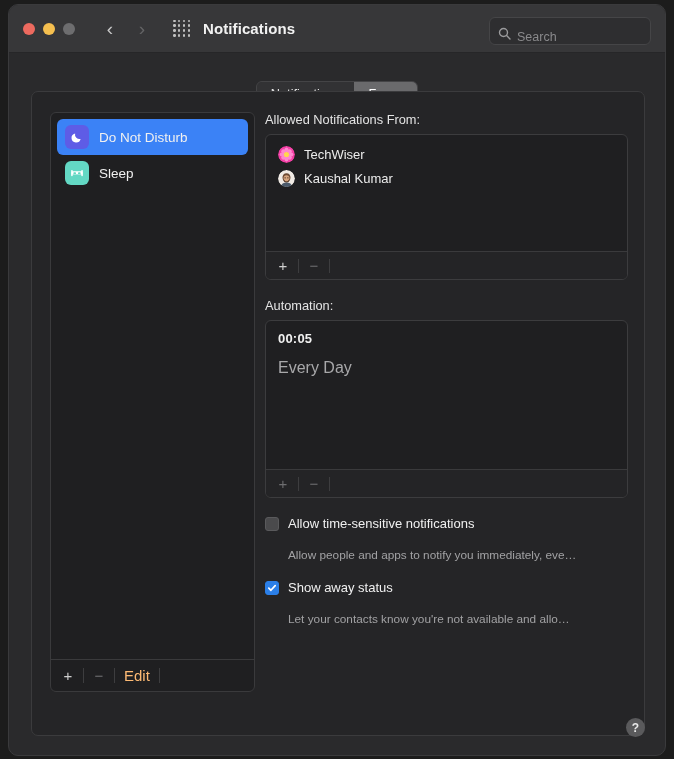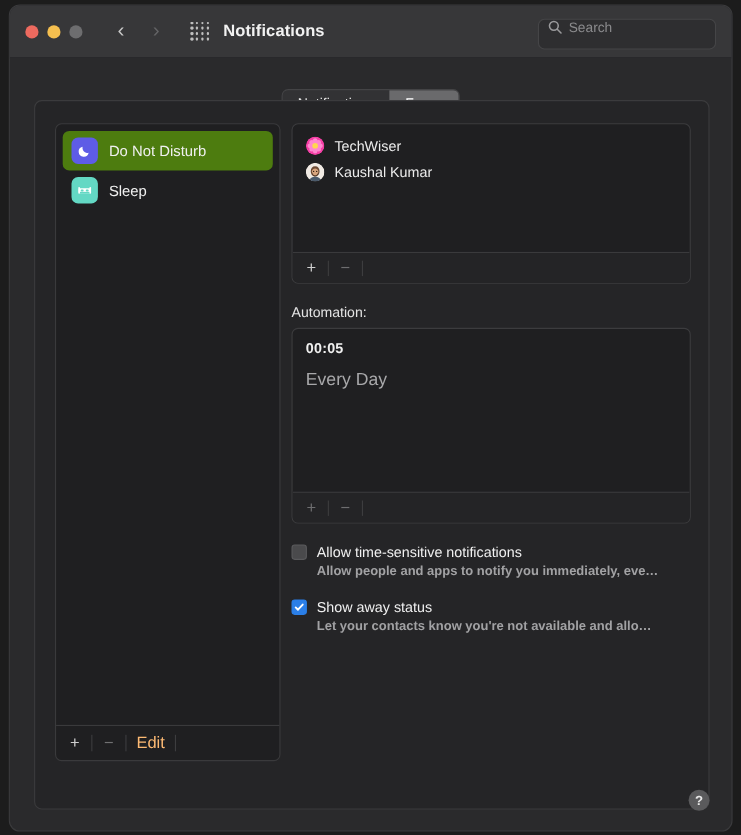--- a/index.html
+++ b/index.html
@@ -83,21 +83,21 @@
   .search {
     position: absolute;
     right: 14px;
     top: 12px;
     width: 162px;
     height: 28px;
     background: #2e2e30;
     border: 1px solid #454547;
     border-radius: 6px;
     display: flex;
-    align-items: flex-start;
+    align-items: flex-end;
     padding: 0 8px;
     gap: 6px;
   }
   .search svg { flex: none; }
   .search input {
     background: transparent;
     border: none;
     outline: none;
     color: #d0d0d0;
     font-size: 12.5px;
@@ -161,21 +161,21 @@
   .focuslist { flex: 1; padding: 6px; }
 
   .focusitem {
     display: flex;
     align-items: center;
     gap: 10px;
     padding: 6px 8px;
     border-radius: 6px;
     height: 36px;
   }
-  .focusitem.selected { background: #4d7c0f; }
+  .focusitem.selected { background: #3b82f6; }
   .focusicon {
     width: 24px; height: 24px;
     border-radius: 6px;
     display: flex; align-items: center; justify-content: center;
     flex: none;
   }
   .focuslabel { font-size: 13.5px; color: #f0f0f0; }
 
   .optionsrow {
     border-top: 1px solid #3a3a3c;
@@ -306,21 +306,21 @@
     width: 14px; height: 14px;
     border-radius: 3px;
     flex: none;
     margin-top: 1px;
     display: flex; align-items: center; justify-content: center;
   }
   .cbox.off { background: #4a4a4c; border: 1px solid #5a5a5c; }
   .cbox.on { background: #2b7fe8; border: 1px solid #2b7fe8; }
   .cbox.on svg { display: block; }
   .checktitle { font-size: 13px; color: #f0f0f0; line-height: 15px; }
-  .checkdesc { font-size: 11.8px; color: #a2a2a4; margin-top: 3px; line-height: 14px; font-weight: bold; }
+  .checkdesc { font-size: 11.8px; color: #a2a2a4; margin-top: 17px; line-height: 14px; }
 
   .helpbtn {
     position: absolute;
     right: 20px;
     bottom: 18px;
     width: 19px; height: 19px;
     border-radius: 50%;
     background: #5a5a5c;
     color: #e8e8e8;
     font-size: 12px;
@@ -420,20 +420,21 @@
         <span class="footsep"></span>
         <span class="footbtn dim">−</span>
         <span class="footsep"></span>
         <span class="footedit">Edit</span>
         <span class="footsep"></span>
       </div>
     </div>
 
     <div class="rightcol">
 
+      <div class="sectionlabel">Allowed Notifications From:</div>
 
       <div class="listbox">
 
         <div class="peoplelist">
           <div class="personrow">
             <span class="avatar">
               <svg width="17" height="17" viewBox="0 0 17 17">
                 <circle cx="8.5" cy="8.5" r="8.5" fill="#f43fa5"></circle>
                 <g fill="#ff87cf">
                   <ellipse cx="8.5" cy="4.2" rx="2.1" ry="2.6"></ellipse>

